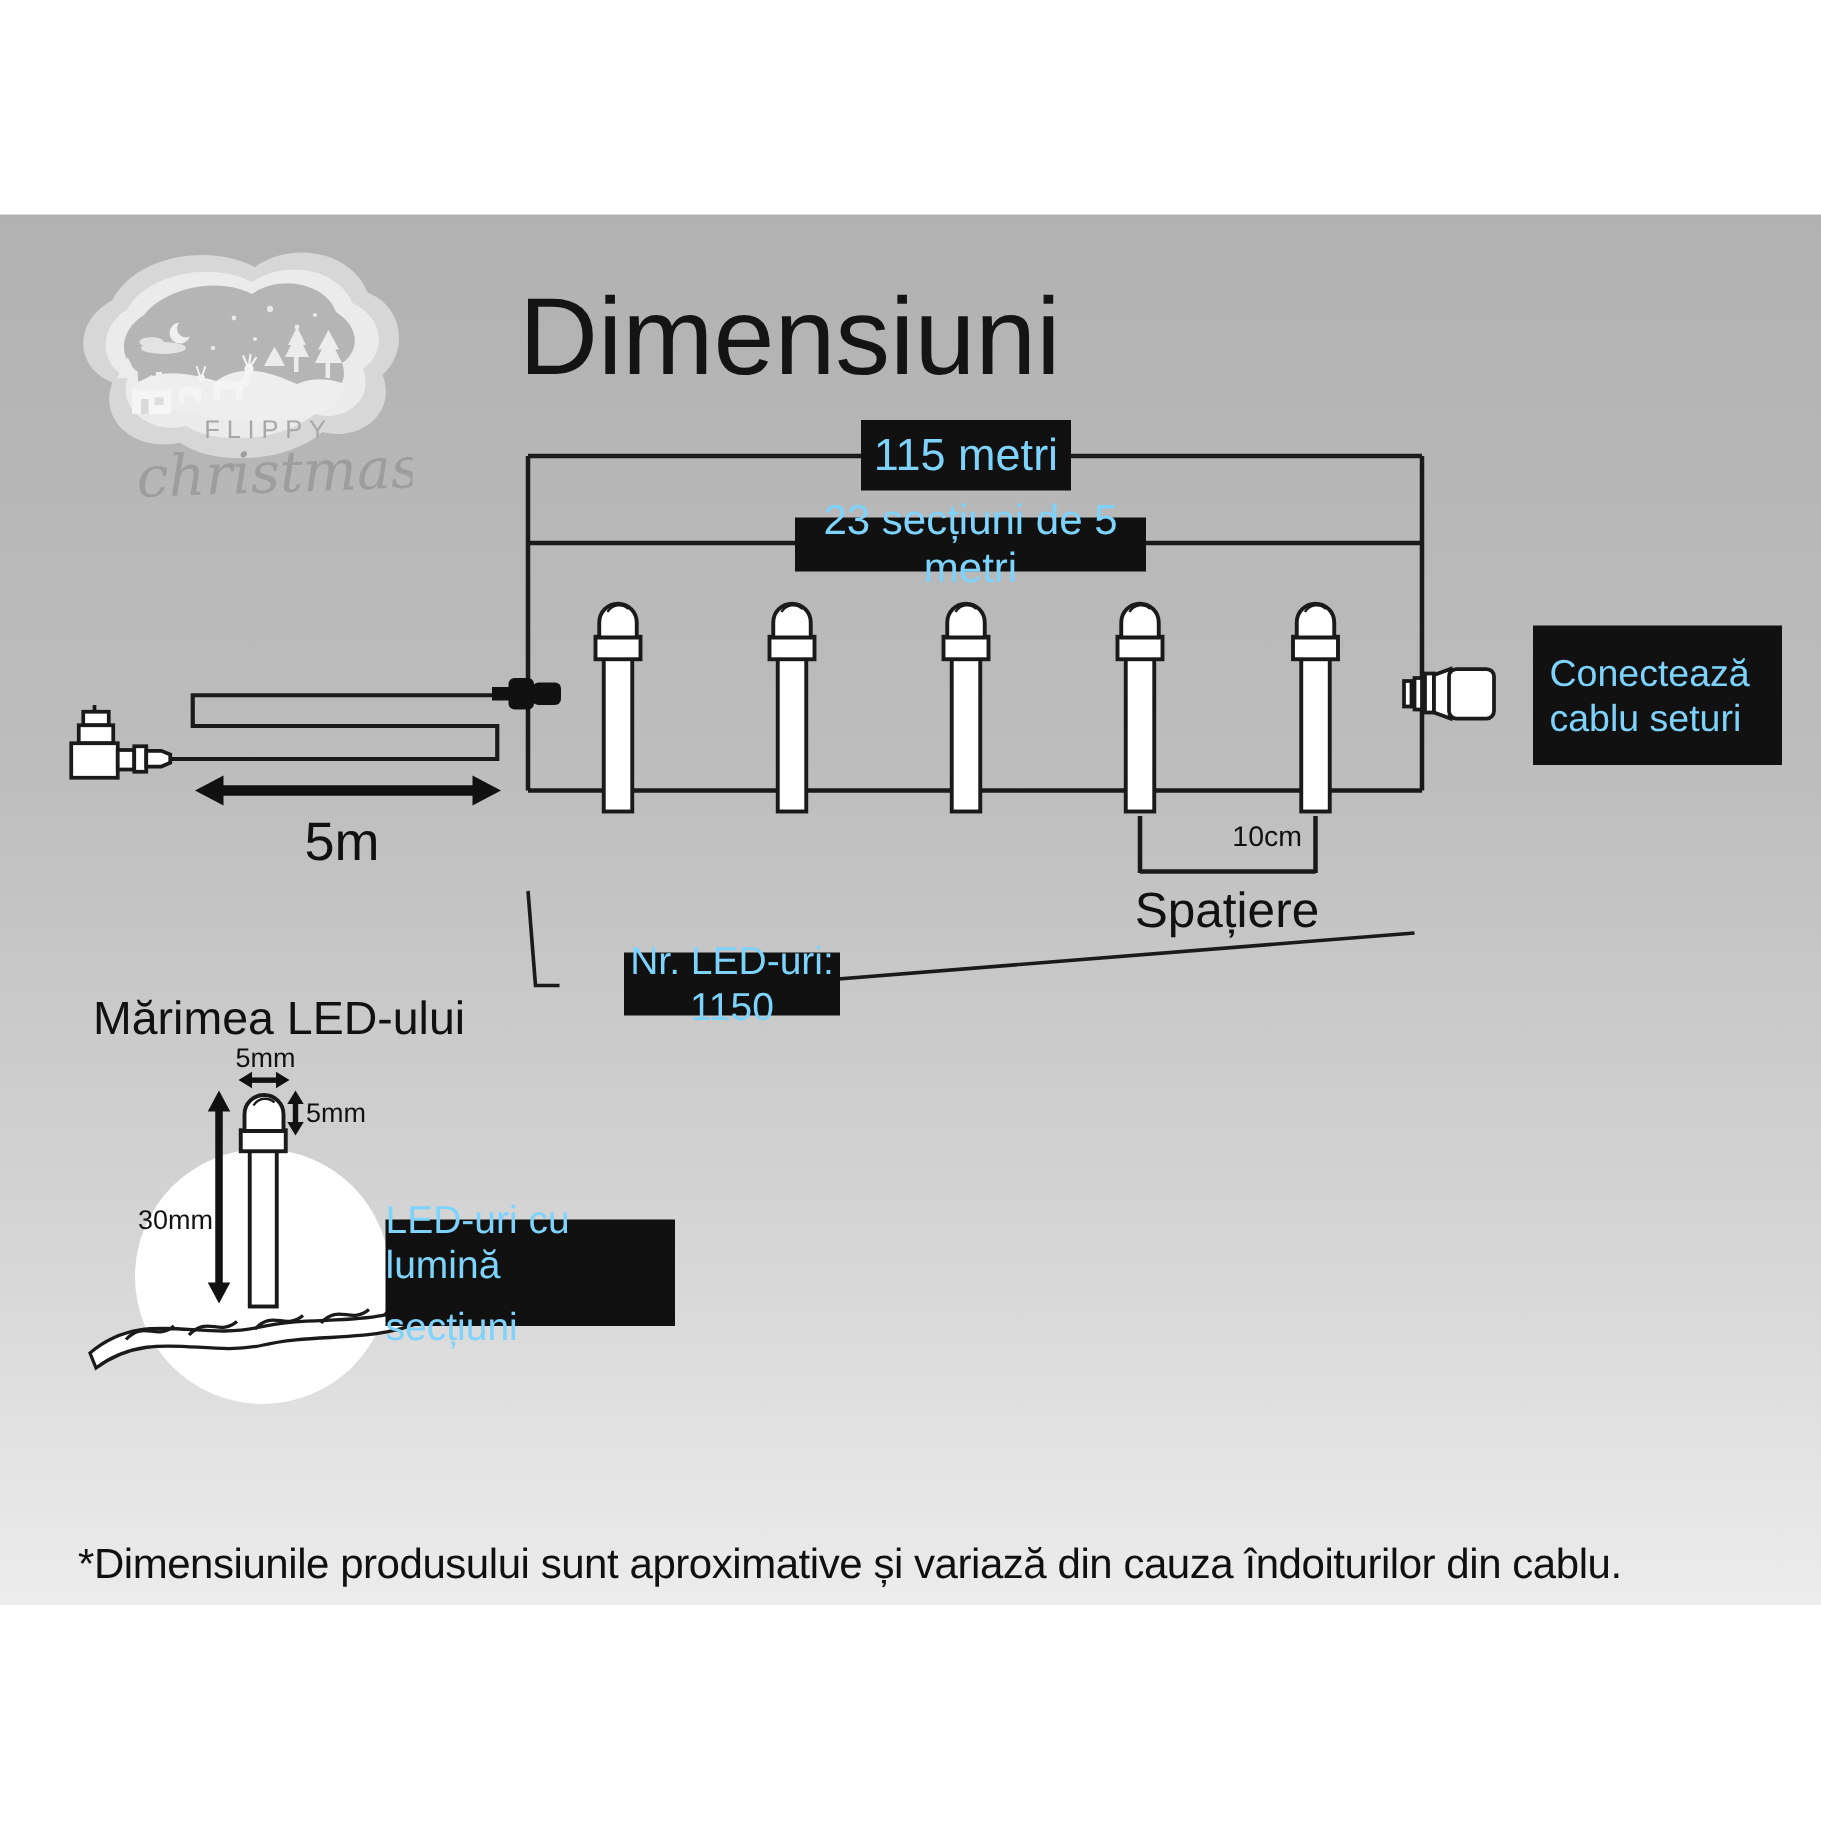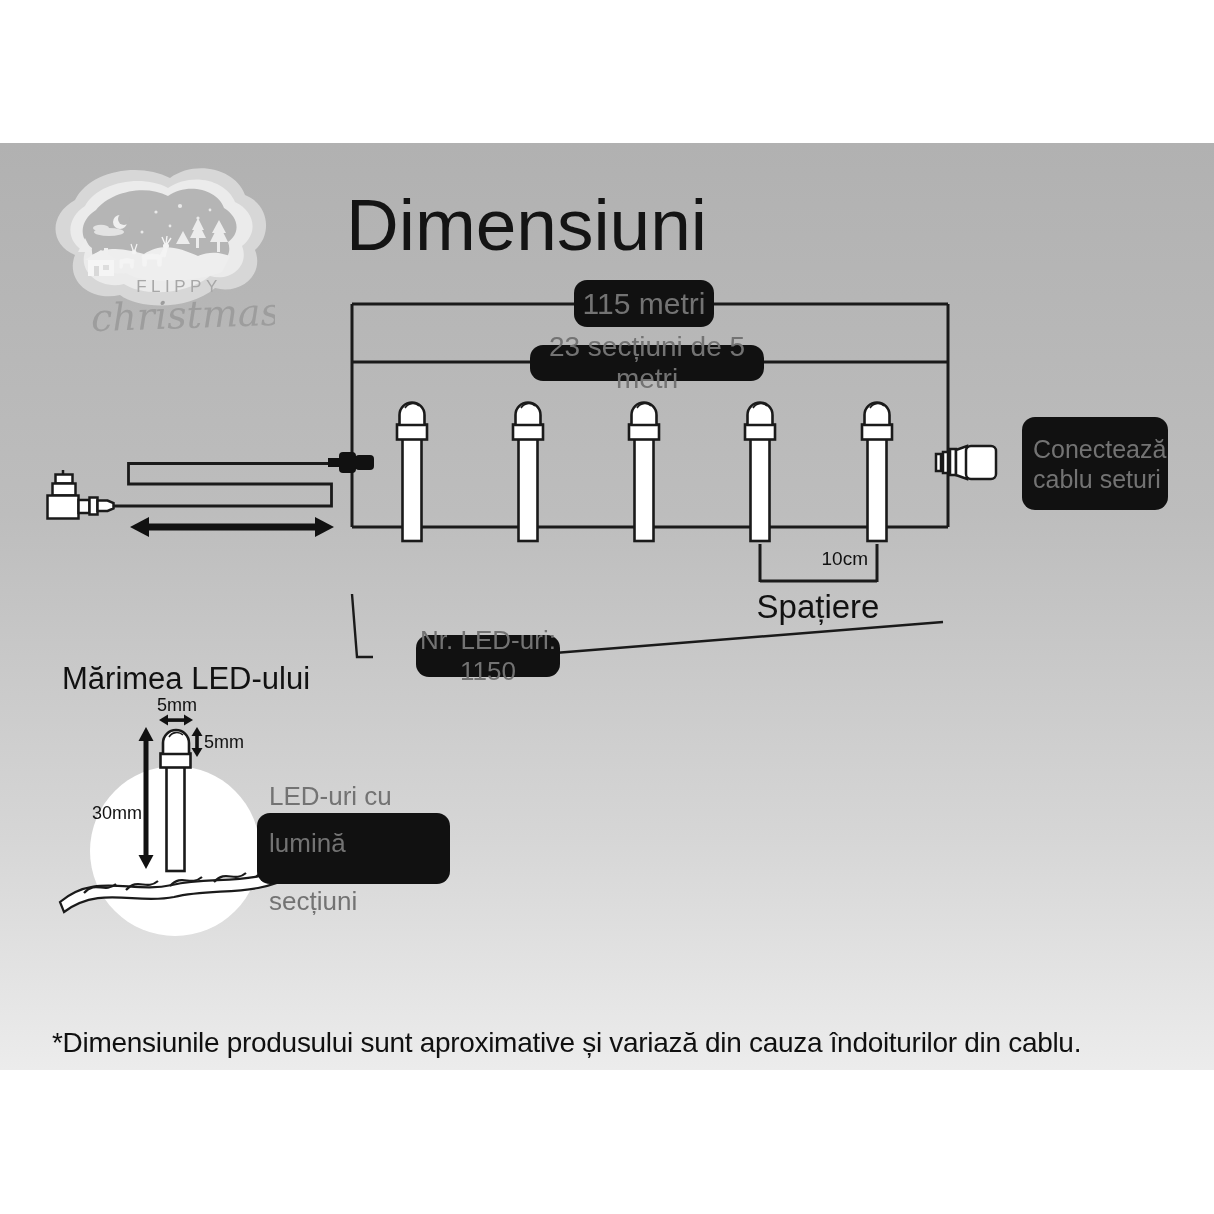--- a/index.html
+++ b/index.html
@@ -11,39 +11,38 @@
   .band{
     position:absolute;left:0;top:143px;width:1214px;height:927px;
     background:linear-gradient(180deg,#b1b1b1 0%,#bdbdbd 40%,#d6d6d6 75%,#ececec 100%);
   }
   .abs{position:absolute;}
   .page-title{
     left:0;top:183px;width:1053px;text-align:center;
     font-size:73px;font-weight:500;letter-spacing:0px;color:#141414;
   }
   .blackbox{
-    background:#111111;color:#737373;
+    background:#111111;color:#7dd3fc;
     display:flex;align-items:center;justify-content:center;
     text-align:center;
-    border-radius:13px;
   }
   .bb-115{left:574px;top:280px;width:140px;height:47px;font-size:30px;}
   .bb-23{left:530px;top:345px;width:234px;height:36px;font-size:28px;}
   .bb-nr{left:373px;top:635px;width:144px;height:42px;font-size:26px;margin-left:43px;}
   .bb-connect{
-    left:1022px;top:417px;width:146px;height:93px;
+    left:1022px;top:417px;width:166px;height:93px;
     flex-direction:column;align-items:flex-start;justify-content:center;
     padding-left:11px;box-sizing:border-box;
     font-size:25px;line-height:30px;text-align:left;
   }
   .bb-lednote{
     left:257px;top:813px;width:193px;height:71px;
     flex-direction:column;align-items:flex-start;justify-content:center;
-    padding-left:12px;box-sizing:border-box;
-    font-size:26px;line-height:47px;text-align:left;gap:11px;
+    box-sizing:border-box;
+    font-size:26px;line-height:30px;text-align:left;gap:11px;
   }
   .lbl-5m{left:148px;top:540px;width:160px;text-align:center;font-size:36px;}
   .lbl-10cm{left:768px;top:548px;width:100px;text-align:right;font-size:19px;}
   .lbl-spatiere{left:728px;top:588px;width:180px;text-align:center;font-size:33px;}
   .lbl-marimea{left:62px;top:661px;font-size:31px;}
   .lbl-5mm-w{left:146px;top:695px;width:62px;text-align:center;font-size:18px;}
   .lbl-5mm-h{left:204px;top:732px;font-size:18px;}
   .lbl-30mm{left:92px;top:803px;width:52px;text-align:left;font-size:18px;}
   .footer-note{
     left:52px;top:988px;width:1130px;
@@ -210,20 +209,21 @@
   <div class="abs blackbox bb-connect">
     <span>Conectează</span>
     <span>cablu seturi</span>
   </div>
   <div class="abs blackbox bb-nr">Nr. LED-uri: 1150</div>
   <div class="abs blackbox bb-lednote">
     <span>LED-uri cu lumină</span>
     <span>secțiuni</span>
   </div>
 
+  <div class="abs lbl-5m">5m</div>
   <div class="abs lbl-10cm">10cm</div>
   <div class="abs lbl-spatiere">Spațiere</div>
   <div class="abs lbl-marimea">Mărimea LED-ului</div>
   <div class="abs lbl-5mm-w">5mm</div>
   <div class="abs lbl-5mm-h">5mm</div>
   <div class="abs lbl-30mm">30mm</div>
   <div class="abs footer-note">*Dimensiunile produsului sunt aproximative și variază din cauza îndoiturilor din cablu.</div>
 
 </div>
 

